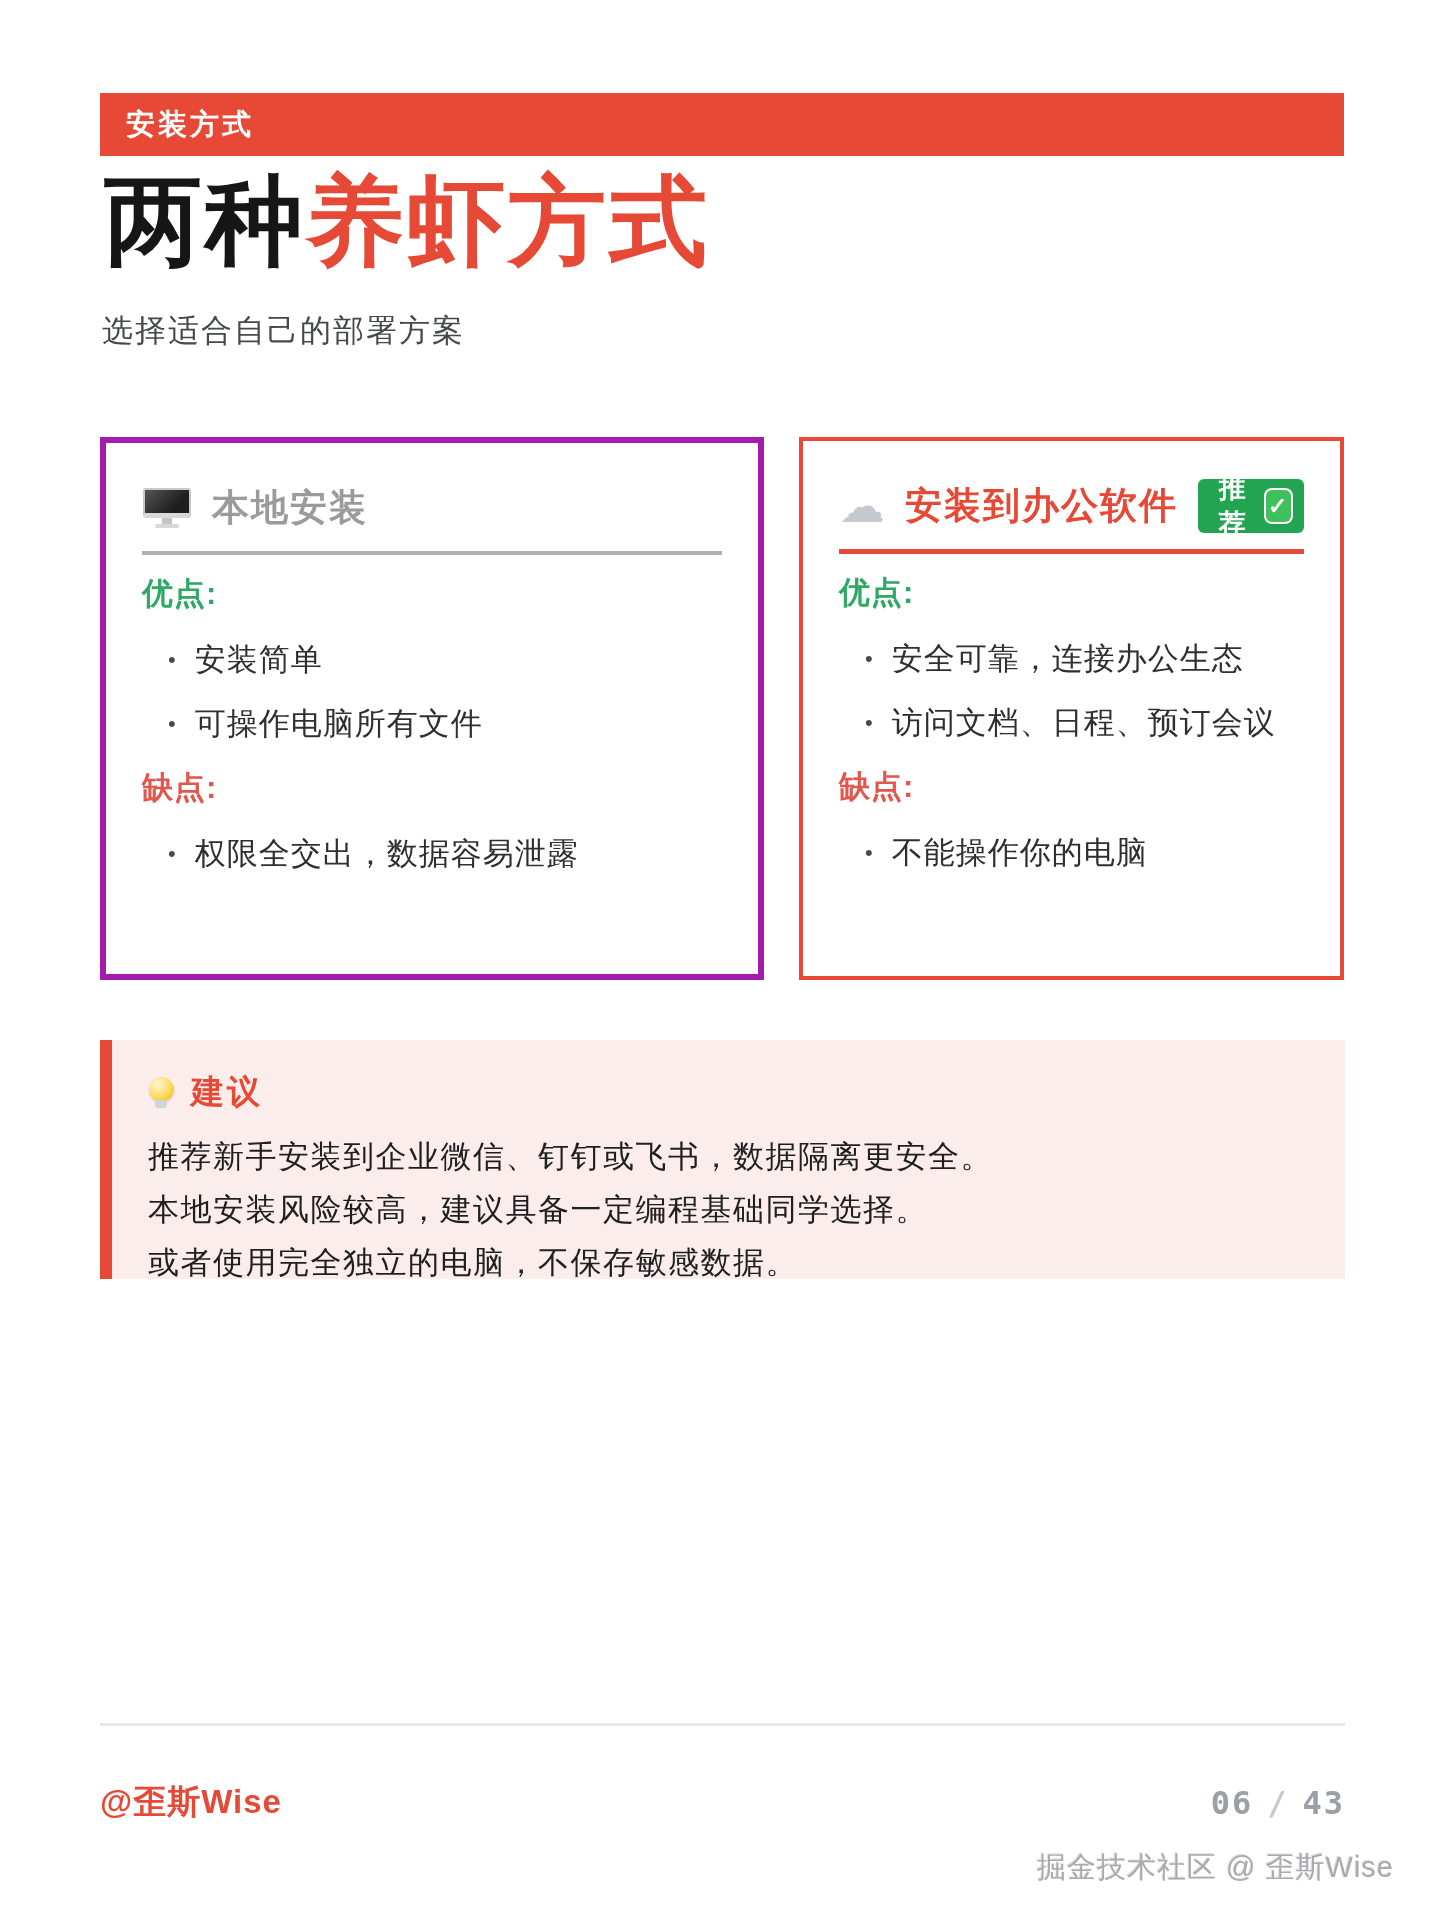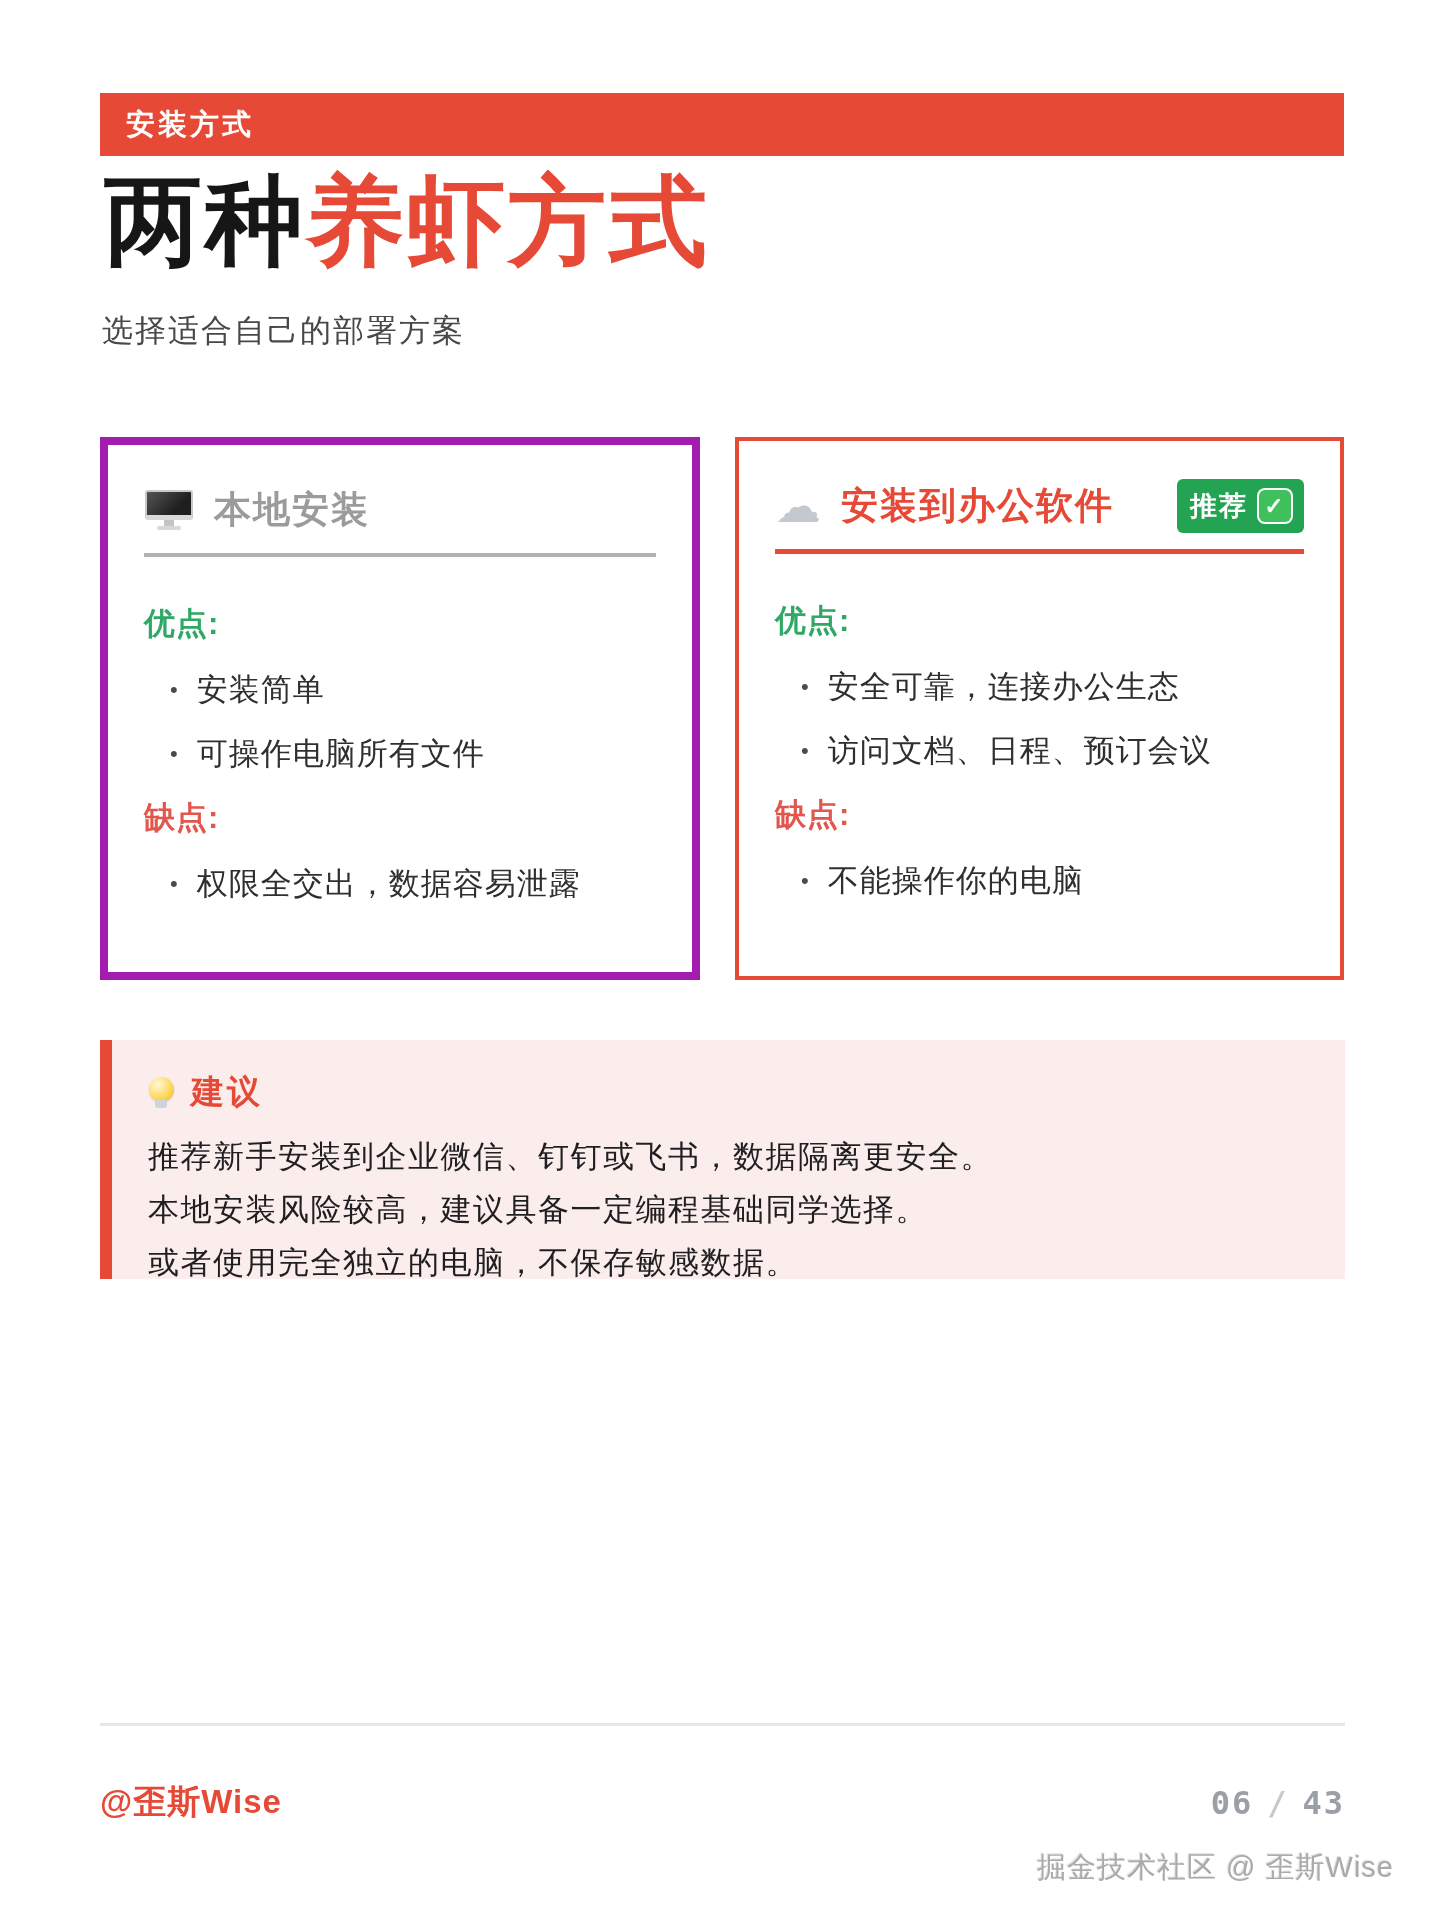--- a/index.html
+++ b/index.html
@@ -30,32 +30,32 @@
     position:absolute; left:102px; top:310px;
     font-size:31px; color:#47484a; letter-spacing:2px;
   }
 
   
   .cards {
     position:absolute; left:100px; top:437px; width:1244px; height:543px;
     display:flex; gap:35px;
   }
   .card { box-sizing:border-box; height:543px; padding:36px 36px 0 36px; background:#ffffff; }
-  .card.local  { width:600px; border:8px solid #a21caf; }
+  .card.local  { width:664px; border:6px solid #a21caf; }
   .card.office { flex:1; border:4px solid #e64a36; }
 
   .card-header { display:flex; align-items:center; gap:20px; height:58px; }
   .card-title { font-size:37px; font-weight:bold; letter-spacing:2px; white-space:nowrap; }
   .card.local  .card-title { color:#9b9b9b; }
   .card.office .card-title { color:#e64a36; }
 
   .card-divider { height:4px; background:#b1b1b1; margin-top:14px; }
   .card.office .card-divider { background:#e64a36; height:5px; }
 
-  .sec-label { margin-top:46px; font-size:31px; font-weight:bold; letter-spacing:1px; }
+  .sec-label { margin-top:18px; font-size:31px; font-weight:bold; letter-spacing:1px; }
   .pros-label { color:#2fa866; }
   .cons-label { color:#e2574d; }
 
   ul.points { list-style:none; margin:24px 0 0 0; padding:0 0 0 26px; }
   ul.points li {
     display:flex; align-items:flex-end; gap:18px;
     font-size:31px; color:#2f2f30; line-height:42px; margin-bottom:22px; letter-spacing:1px;
   }
   ul.points li::before { content:"•"; color:#4a4a4a; font-size:22px; line-height:42px; }
 

